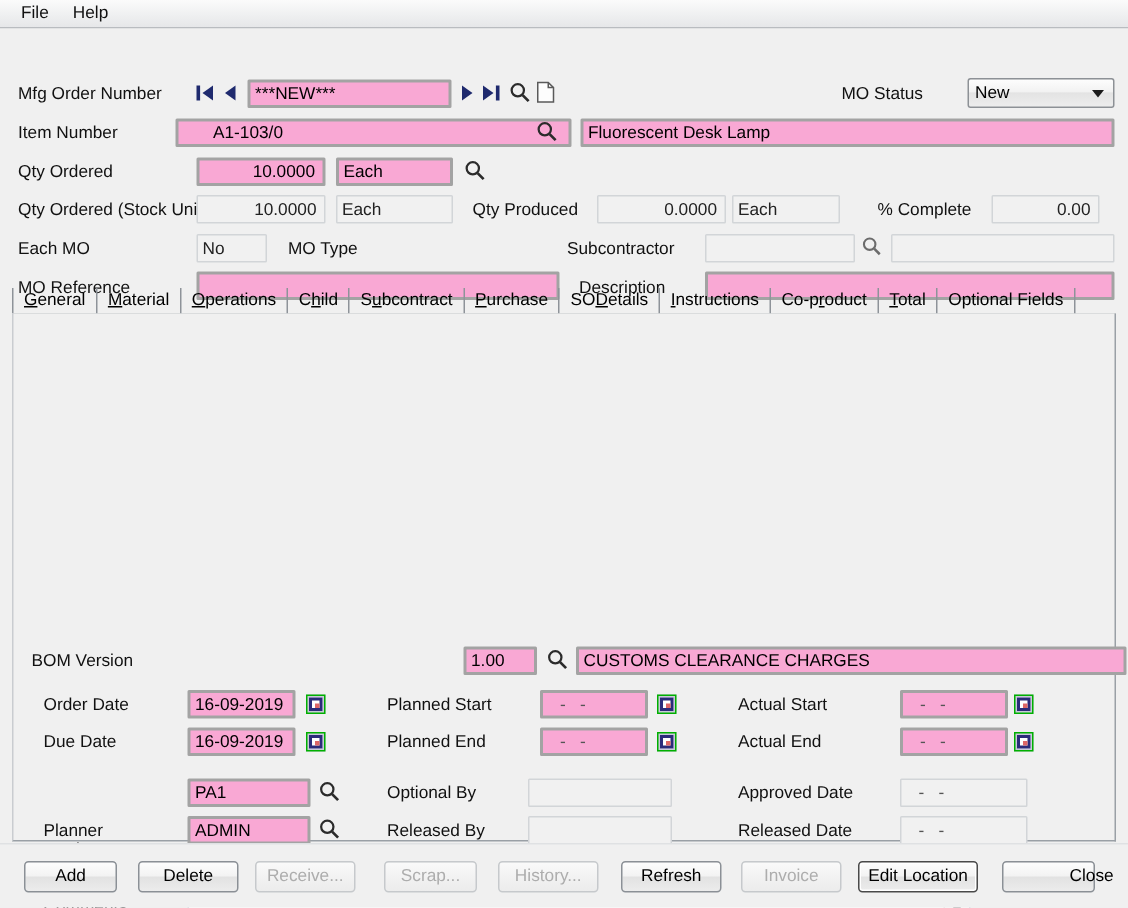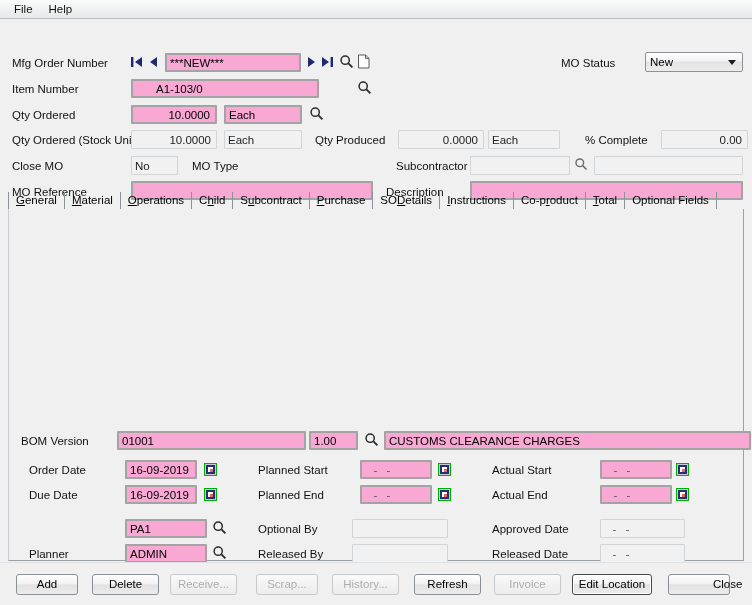--- a/index.html
+++ b/index.html
@@ -287,55 +287,56 @@
       </svg>
   </div>
 
   <div class="lbl" style="left:561px; top:37px;">MO Status</div>
   <div class="combo" style="left:645px; top:33px; width:98px;">
     <span>New</span>
     <span class="arrow"></span>
   </div>
 
   <div class="lbl" style="left:12px; top:63px;">Item Number</div>
-  <input class="fld" style="left: 131px; top: 60px; width: 188px; padding-left: 23px;" value="A1-103/0">
+  <input class="fld" style="left: 117px; top: 60px; width: 264px; padding-left: 23px;" value="A1-103/0">
   <div class="iconbtn" style="left:357px; top:61px;">
     <svg width="15" height="15" viewBox="0 0 15 15">
         <circle cx="6.2" cy="6.2" r="4.1" fill="none" stroke="#2b2b2b" stroke-width="1.5"></circle>
         <line x1="9.4" y1="9.4" x2="13.4" y2="13.4" stroke="#2b2b2b" stroke-width="1.8"></line>
       </svg>
   </div>
+  <input class="fld" style="left: 387px; top: 60px; width: 356px;" value="Fluorescent Desk Lamp">
 
   <div class="lbl" style="left:12px; top:89px;">Qty Ordered</div>
   <input class="fld num" style="left: 131px; top: 86px; width: 86px;" value="10.0000">
   <input class="fld" style="left: 224px; top: 86px; width: 78px;" value="Each">
   <div class="iconbtn" style="left:309px; top:87px;">
     <svg width="15" height="15" viewBox="0 0 15 15">
         <circle cx="6.2" cy="6.2" r="4.1" fill="none" stroke="#2b2b2b" stroke-width="1.5"></circle>
         <line x1="9.4" y1="9.4" x2="13.4" y2="13.4" stroke="#2b2b2b" stroke-width="1.8"></line>
       </svg>
   </div>
 
   <div class="lbl" style="left:12px; top:114px;">Qty Ordered (Stock Unit)</div>
   <input class="fld ro num" readonly="" style="left: 131px; top: 111px; width: 86px;" value="10.0000">
   <input class="fld ro" readonly="" style="left: 224px; top: 111px; width: 78px;" value="Each">
 
   <div class="lbl" style="left:315px; top:114px;">Qty Produced</div>
   <input class="fld ro num" readonly="" style="left: 398px; top: 111px; width: 86px;" value="0.0000">
   <input class="fld ro" readonly="" style="left: 488px; top: 111px; width: 72px;" value="Each">
 
   <div class="lbl" style="left:585px; top:114px;">% Complete</div>
-  <input class="fld ro num" readonly="" style="left: 661px; top: 111px; width: 87px;" value="0.00">
-
-  <div class="lbl" style="left:12px; top:140px;">Close MO</div>
+  <input class="fld ro num" readonly="" style="left: 661px; top: 111px; width: 72px;" value="0.00">
+
+  <div class="lbl" style="left:12px; top:140px;">Each MO</div>
   <input class="fld ro" readonly="" style="left: 131px; top: 137px; width: 47px;" value="No">
 
   <div class="lbl" style="left:192px; top:140px;">MO Type</div>
 
-  <div class="lbl" style="left:396px; top:140px;">Subcontractor</div>
+  <div class="lbl" style="left:378px; top:140px;">Subcontractor</div>
   <input class="fld ro" readonly="" style="left: 470px; top: 137px; width: 100px;" value="">
   <div class="iconbtn" style="left:574px; top:138px;">
     <svg width="14" height="14" viewBox="0 0 15 15">
         <circle cx="6.2" cy="6.2" r="4.1" fill="none" stroke="#6c6c6c" stroke-width="1.5"></circle>
         <line x1="9.4" y1="9.4" x2="13.4" y2="13.4" stroke="#6c6c6c" stroke-width="1.8"></line>
       </svg>
   </div>
   <input class="fld ro" readonly="" style="left: 594px; top: 137px; width: 149px;" value="">
 
   <div class="lbl" style="left:12px; top:166px;">MO Reference</div>
@@ -356,21 +357,20 @@
     <div class="tab"><u>I</u>nstructions</div>
     <div class="tab">Co-p<u>r</u>oduct</div>
     <div class="tab"><u>T</u>otal</div>
     <div class="tab">Optional Fields</div>
   </div>
 
 <div class="panel">
   <div class="panel-inner">
 
     <div class="lbl" style="left:12px; top:225px;">BOM Version</div>
-    <input class="fld" style="left: 108px; top: 222px; width: 189px;" value="01001">
     <input class="fld" style="left: 300px; top: 222px; width: 49px;" value="1.00">
     <div class="iconbtn" style="left:355px; top:223px;">
       <svg width="15" height="15" viewBox="0 0 15 15">
           <circle cx="6.2" cy="6.2" r="4.1" fill="none" stroke="#2b2b2b" stroke-width="1.5"></circle>
           <line x1="9.4" y1="9.4" x2="13.4" y2="13.4" stroke="#2b2b2b" stroke-width="1.8"></line>
         </svg>
     </div>
     <input class="fld" style="left: 375px; top: 222px; width: 367px;" value="CUSTOMS CLEARANCE CHARGES">
 
     <div class="lbl" style="left:20px; top:254px;">Order Date</div>

